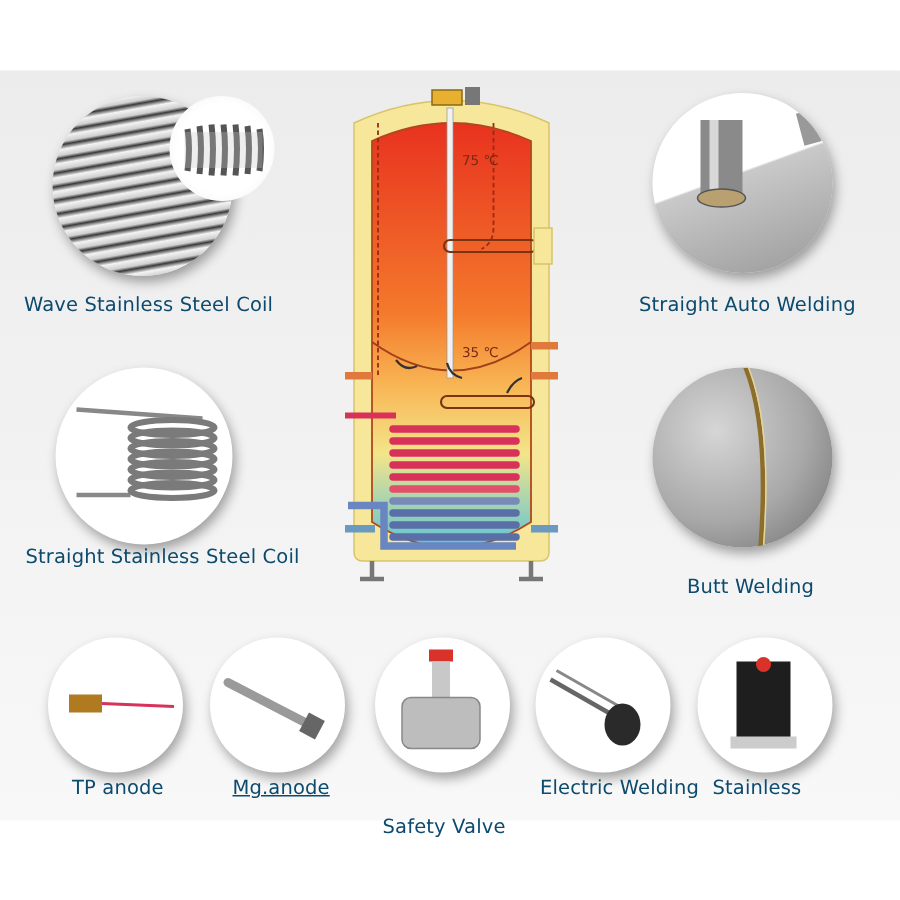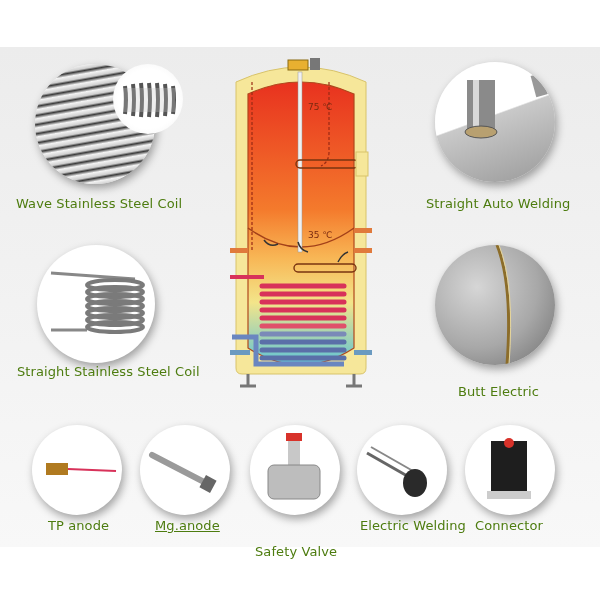--- a/index.html
+++ b/index.html
@@ -1,19 +1,19 @@
 <!DOCTYPE html>
 <html><head>
 <meta charset="utf-8">
 <style>
   html, body { margin:0; padding:0; }
   body { width:600px; height:600px; background:#ffffff; position:relative; overflow:hidden; font-family:"DejaVu Sans", sans-serif; }
   .panel { position:absolute; left:0; top:47px; width:600px; height:500px; background:linear-gradient(180deg,#ececec 0%, #f3f3f3 60%, #f8f8f8 100%); }
   .circle { position:absolute; border-radius:50%; box-shadow: 2px 4px 8px rgba(0,0,0,0.35); overflow:hidden; background:#fff; }
-  .label { position:absolute; font-size:13px; color:#4d7c0f; white-space:nowrap; letter-spacing:0.1px; }
+  .label { position:absolute; font-size:13px; color:#0c4a6e; white-space:nowrap; letter-spacing:0.1px; }
   svg { display:block; }
 </style>
 </head>
 <body>
 
 <div class="panel"></div>
 
 <div class="circle" style="left:35px;top:64px;width:120px;height:120px;background:repeating-linear-gradient(170deg,#f4f4f4 0px,#cfcfcf 4px,#3a3a3a 6px,#e9e9e9 9px);">
 </div>
 <div class="circle" style="left:113px;top:64px;width:70px;height:70px;box-shadow:none;background:radial-gradient(circle,#fff 60%,#f0f0f0 100%);">
@@ -58,21 +58,21 @@
   </svg>
 </div>
 <div class="label" style="left:426px;top:196px;">Straight Auto Welding</div>
 
 <div class="circle" style="left:435px;top:245px;width:120px;height:120px;background:radial-gradient(circle at 35% 35%,#d6d6d6 0%,#a8a8a8 55%,#6e6e6e 100%);">
   <svg width="120" height="120" viewBox="0 0 120 120">
     <path d="M62 0 Q78 40 72 120" stroke="#8c6d2a" stroke-width="3" fill="none"></path>
     <path d="M64 0 Q80 40 74 120" stroke="#e6d59a" stroke-width="1" fill="none"></path>
   </svg>
 </div>
-<div class="label" style="left:458px;top:384px;">Butt Electric</div>
+<div class="label" style="left:458px;top:384px;">Butt Welding</div>
 
 <div style="position:absolute;left:226px;top:52px;width:150px;height:356px;">
   <svg width="150" height="356" viewBox="0 0 150 356">
     <defs>
       <linearGradient id="tankGrad" x1="0" y1="0" x2="0" y2="1">
         <stop offset="0" stop-color="#e8321f"></stop>
         <stop offset="0.45" stop-color="#f47a2c"></stop>
         <stop offset="0.62" stop-color="#f8b655"></stop>
         <stop offset="0.78" stop-color="#f3e58a"></stop>
         <stop offset="1" stop-color="#5ec3d6"></stop>
@@ -164,13 +164,13 @@
 </div>
 <div class="label" style="left:360px;top:518px;">Electric Welding</div>
 
 <div class="circle" style="left:465px;top:425px;width:90px;height:90px;">
   <svg width="90" height="90" viewBox="0 0 90 90">
     <rect x="26" y="16" width="36" height="52" fill="#1e1e1e"></rect>
     <circle cx="44" cy="18" r="5" fill="#d8322a"></circle>
     <rect x="22" y="66" width="44" height="8" fill="#ccc"></rect>
   </svg>
 </div>
-<div class="label" style="left:475px;top:518px;">Connector</div>
+<div class="label" style="left:475px;top:518px;">Stainless</div>
 
 </body></html>

